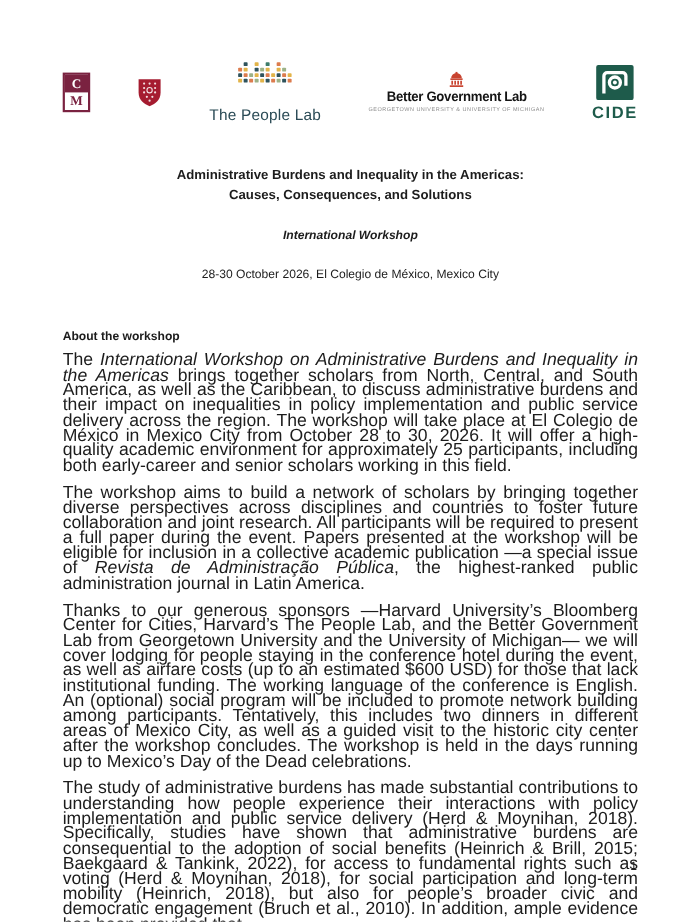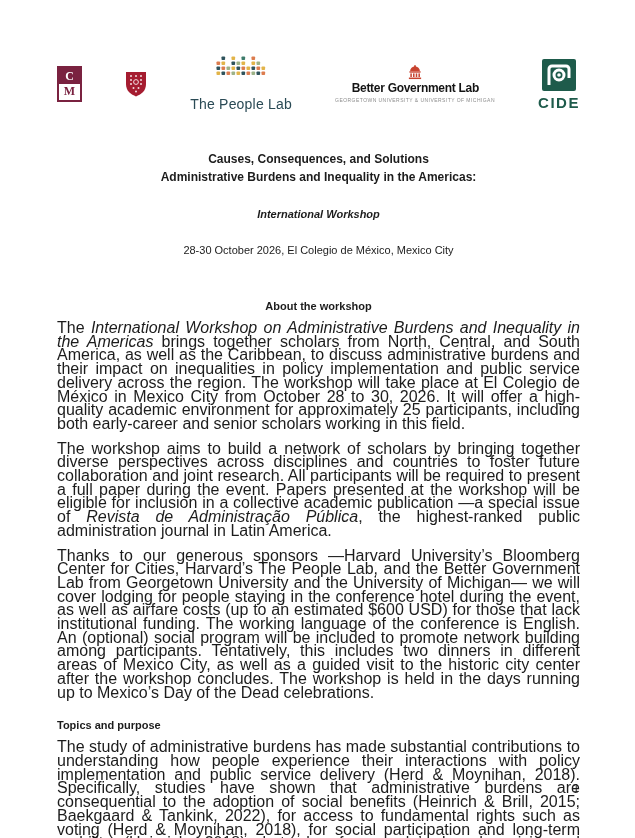--- a/index.html
+++ b/index.html
@@ -43,21 +43,21 @@
   
   .title-block{text-align:center;}
   .doc-title{margin:37px 0 0;font-size:12px;font-weight:bold;line-height:17.5px;}
   .subtitle{margin-top:22px;font-size:11px;font-weight:bold;font-style:italic;}
   .date-line{margin-top:24px;font-size:11px;}
   .call-line{margin-top:25px;font-size:13.5px;font-weight:bold;text-decoration:underline;letter-spacing:.2px;}
 
   
   .sections{margin-top:44px;}
   .section-heading{font-size:11px;font-weight:bold;margin:20px 0 9px;}
-  .section-heading:first-child{margin-top:0;text-align:center;}
+  .section-heading:first-child{margin-top:0;}
   .body-paragraph{font-size:16px;line-height:13.7px;text-align:justify;margin:0 0 11px;}
   .italic{font-style:italic;}
 
   .page-number{position:absolute;right:56px;top:782px;font-size:11px;color:#1c1c1c;}
 </style>
 </head>
 <body>
 
 <div class="page">
 
@@ -150,31 +150,30 @@
         <circle cx="18" cy="17" r="5" fill="none" stroke="#ffffff" stroke-width="3"></circle>
         <circle cx="18" cy="17" r="1.8" fill="#ffffff"></circle>
       </svg>
       <div class="cide-name">CIDE</div>
     </div>
 
   </div>
 
   <div class="title-block">
     <h1 class="doc-title">
+      <div>Administrative Burdens and Inequality in the Americas:</div>
       <div>Causes, Consequences, and Solutions</div>
-      <div>Administrative Burdens and Inequality in the Americas:</div>
     </h1>
     <div class="subtitle">International Workshop</div>
     <div class="date-line">28-30 October 2026, El Colegio de México, Mexico City</div>
   </div>
 
   <div class="sections">
       <h3 class="section-heading">About the workshop</h3>
       <p class="body-paragraph"><span>The </span><span class="italic">International Workshop on Administrative Burdens and Inequality in the Americas</span><span> brings together scholars from North, Central, and South America, as well as the Caribbean, to discuss administrative burdens and their impact on inequalities in policy implementation and public service delivery across the region. The workshop will take place at El Colegio de México in Mexico City from October 28 to 30, 2026. It will offer a high-quality academic environment for approximately 25 participants, including both early-career and senior scholars working in this field.</span></p>
       <p class="body-paragraph"><span>The workshop aims to build a network of scholars by bringing together diverse perspectives across disciplines and countries to foster future collaboration and joint research. All participants will be required to present a full paper during the event. Papers presented at the workshop will be eligible for inclusion in a collective academic publication —a special issue of </span><span class="italic">Revista de Administração Pública</span><span>, the highest-ranked public administration journal in Latin America.</span></p>
       <p class="body-paragraph"><span>Thanks to our generous sponsors —Harvard University’s Bloomberg Center for Cities, Harvard’s The People Lab, and the Better Government Lab from Georgetown University and the University of Michigan— we will cover lodging for people staying in the conference hotel during the event, as well as airfare costs (up to an estimated $600 USD) for those that lack institutional funding. The working language of the conference is English. An (optional) social program will be included to promote network building among participants. Tentatively, this includes two dinners in different areas of Mexico City, as well as a guided visit to the historic city center after the workshop concludes. The workshop is held in the days running up to Mexico’s Day of the Dead celebrations.</span></p>
-      <h3 class="section-heading">Topics and purpose</h3>
       <p class="body-paragraph"><span>The study of administrative burdens has made substantial contributions to understanding how people experience their interactions with policy implementation and public service delivery (Herd &amp; Moynihan, 2018). Specifically, studies have shown that administrative burdens are consequential to the adoption of social benefits (Heinrich &amp; Brill, 2015; Baekgaard &amp; Tankink, 2022), for access to fundamental rights such as voting (Herd &amp; Moynihan, 2018), for social participation and long-term mobility (Heinrich, 2018), but also for people’s broader civic and democratic engagement (Bruch et al., 2010). In addition, ample evidence has been provided that</span></p>
     </div>
 
   <div class="page-number">1</div>
 
 </div>
 
 </body></html>

